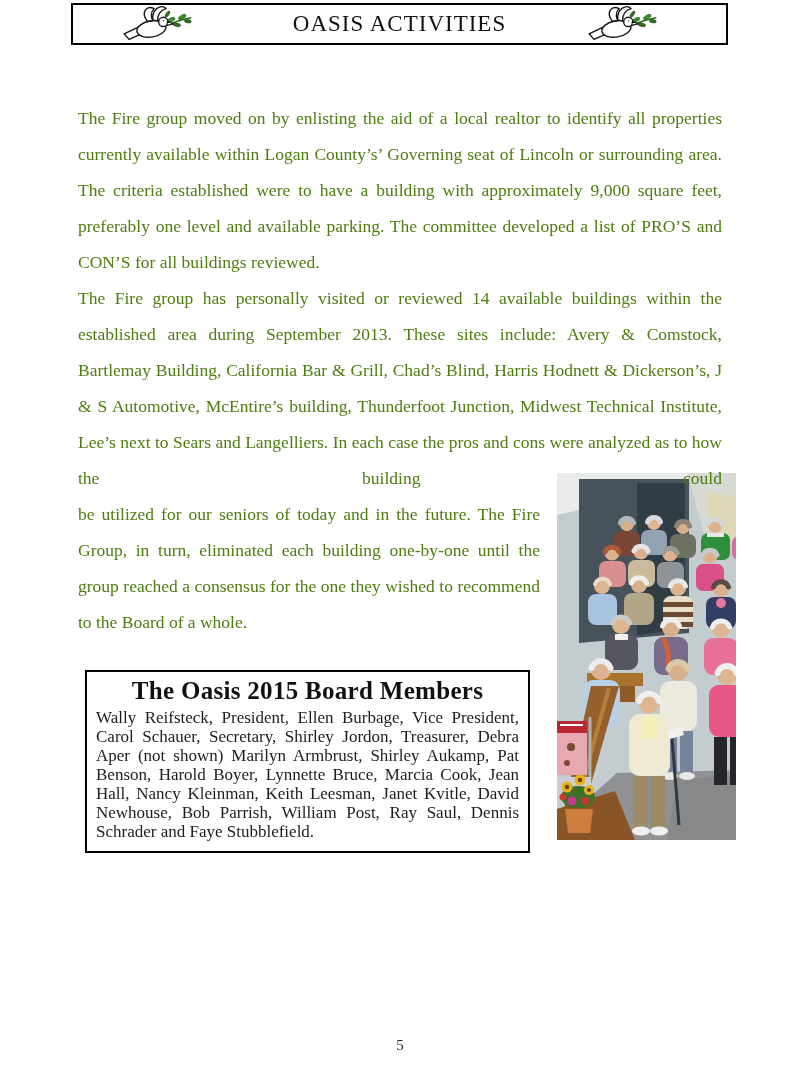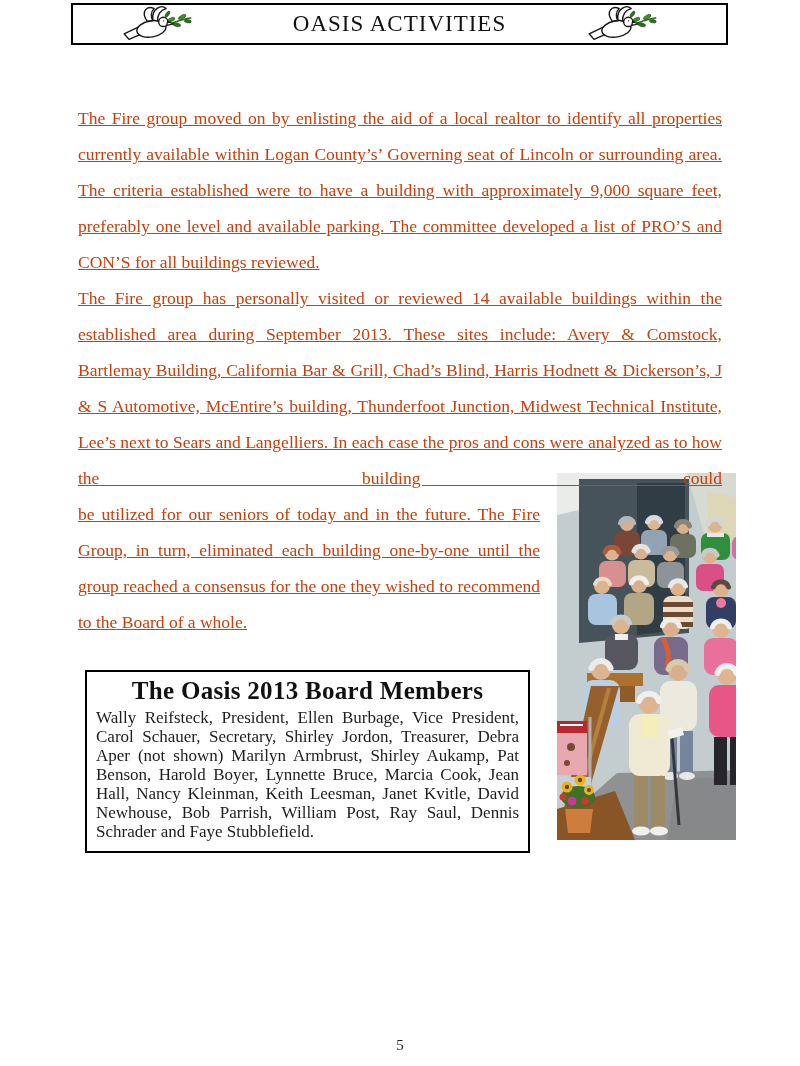--- a/index.html
+++ b/index.html
@@ -17,21 +17,21 @@
   }
   .page-title{
     position:absolute;left:50%;top:50%;transform:translate(-50%,-50%);
     margin:0;font-size:23px;font-weight:500;letter-spacing:1px;white-space:nowrap;
     font-family:"Liberation Serif","DejaVu Serif",serif;color:#111;
   }
   .dove{width:84px;height:42px;flex:0 0 auto;}
   
   .content{position:absolute;left:14px;right:14px;top:100px;}
   .body-text{
-    margin:0;font-size:17.5px;line-height:36px;text-align:justify;color:#c2410c;text-decoration:underline;
+    margin:0;font-size:17.5px;line-height:36px;text-align:justify;color:#4d7c0f;
   }
   .body-text.cont-justify{text-align-last:justify;}
   .body-text.narrow{width:462px;}
   
   .photo{
     position:absolute;left:493px;top:473px;width:299px;height:367px;overflow:hidden;
   }
   .photo svg{display:block;width:299px;height:367px;}
   
   .board-box{
@@ -306,21 +306,21 @@
       <line x1="294" y1="288" x2="246" y2="362" stroke="#b5803e" stroke-width="3"></line>
     </svg>
   </div>
 
   <div class="content">
     <p class="body-text">The Fire group moved on by enlisting the aid of a local realtor to identify all properties currently available within Logan County’s’ Governing seat of Lincoln or surrounding area.  The criteria established were to have a building with approximately 9,000 square feet, preferably one level and available parking.  The committee developed a list of PRO’S and CON’S for all buildings reviewed.</p>
     <p class="body-text cont-justify">The Fire group has personally visited or reviewed 14 available buildings within the established area during September 2013. These sites include: Avery &amp; Comstock, Bartlemay Building, California Bar &amp; Grill, Chad’s Blind, Harris Hodnett &amp; Dickerson’s, J &amp; S Automotive, McEntire’s building, Thunderfoot Junction, Midwest Technical Institute, Lee’s next to Sears and Langelliers.   In each case the pros and cons were analyzed as to how the building could</p>
     <p class="body-text narrow">be utilized for our seniors of today and in the future.  The Fire Group, in turn, eliminated each building one-by-one until the group reached a consensus for the one they wished to recommend to the Board of a whole.</p>
 
     <div class="board-box">
-      <h2 class="board-title">The Oasis 2013 Board Members</h2>
+      <h2 class="board-title">The Oasis 2015 Board Members</h2>
       <p class="board-body">Wally Reifsteck, President, Ellen Burbage, Vice President, Carol Schauer, Secretary, Shirley Jordon, Treasurer, Debra Aper (not shown) Marilyn Armbrust, Shirley Aukamp, Pat Benson, Harold Boyer, Lynnette Bruce, Marcia Cook, Jean Hall, Nancy Kleinman, Keith Leesman, Janet Kvitle, David Newhouse, Bob Parrish, William Post, Ray Saul, Dennis Schrader and Faye Stubblefield.</p>
     </div>
   </div>
 
   <div class="footer">
     <span class="page-number">5</span>
   </div>
 
 </div>
 

